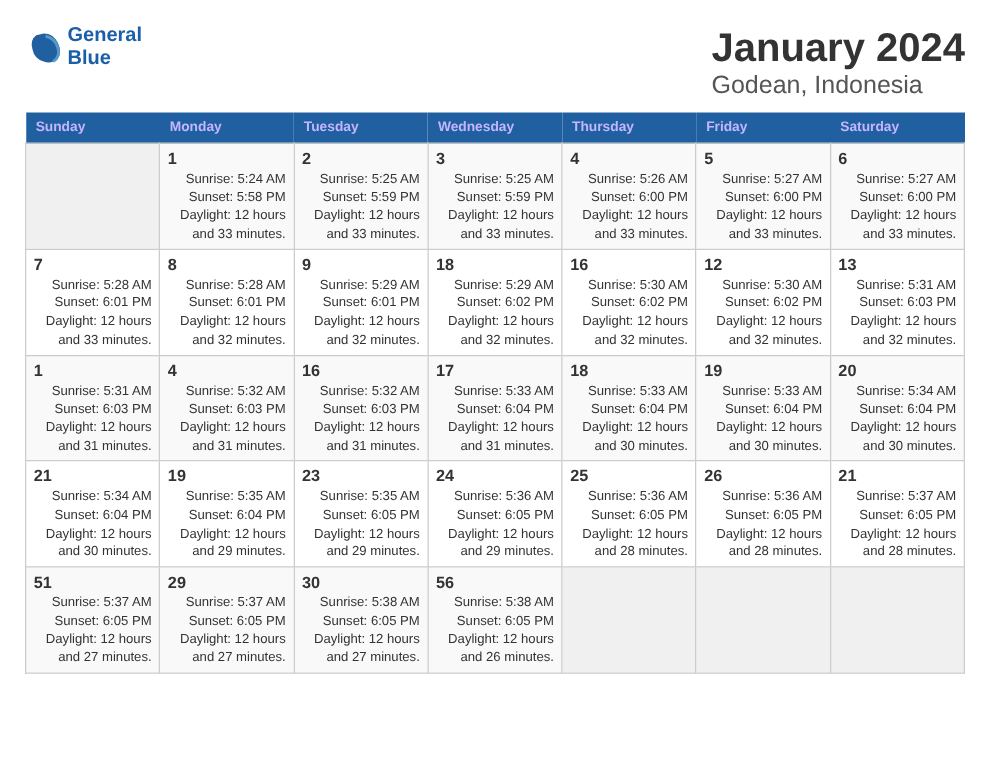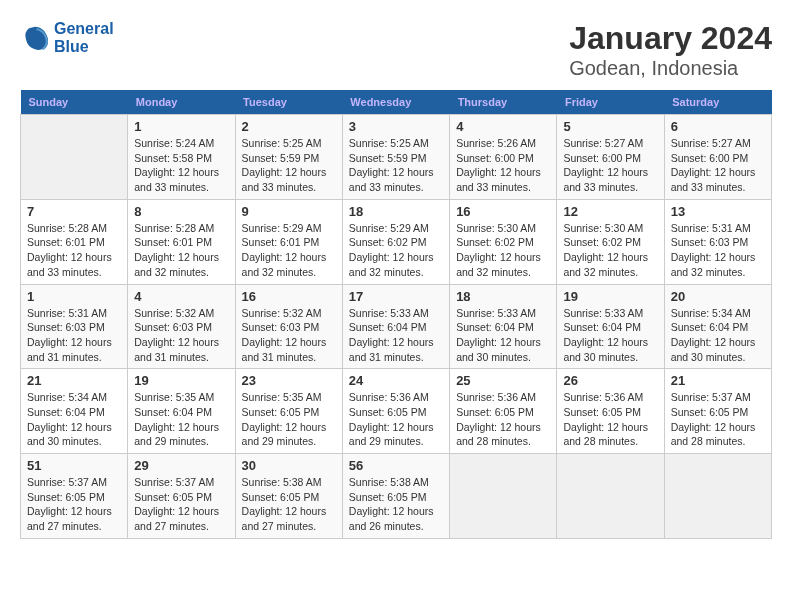--- a/index.html
+++ b/index.html
@@ -67,20 +67,21 @@
       font-size: 13px;
       font-weight: bold;
       color: #333;
       display: block;
       margin-bottom: 2px;
     }
     .day-info {
       color: #333;
       font-size: 10.5px;
       line-height: 1.4;
+      text-align: right;
     }
     .empty-cell {
       background-color: #f0f0f0 !important;
     }
   </style>
 </head>
 <body>
 
 <div class="header">
   <div class="logo">

